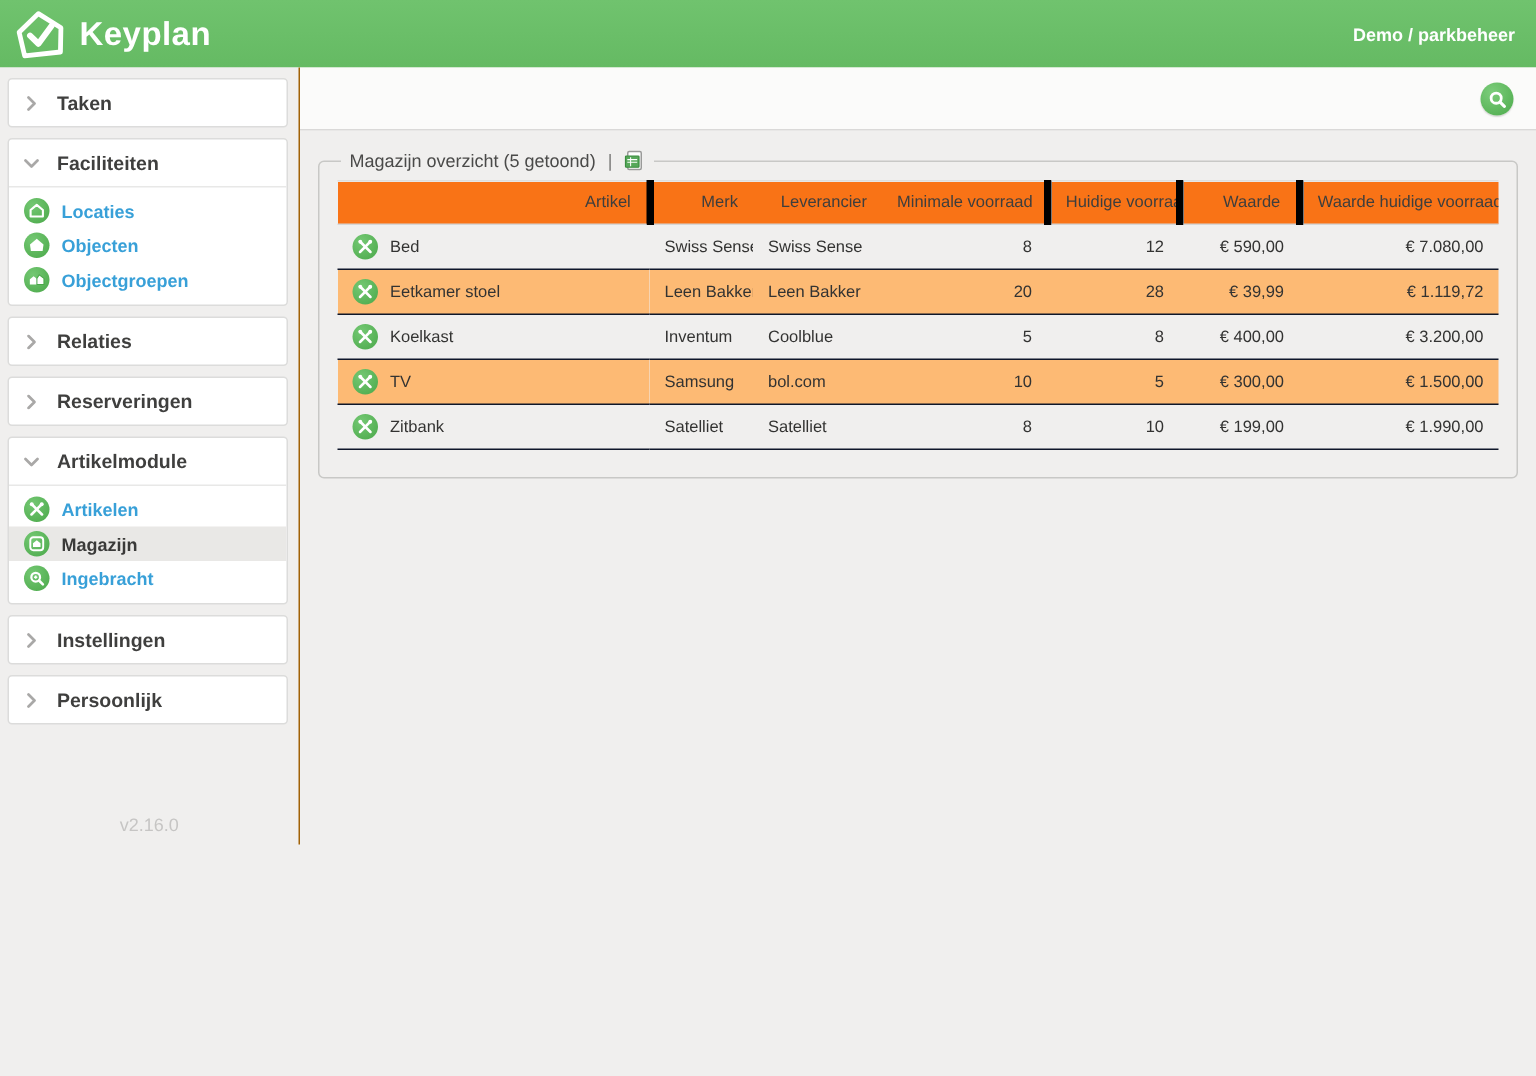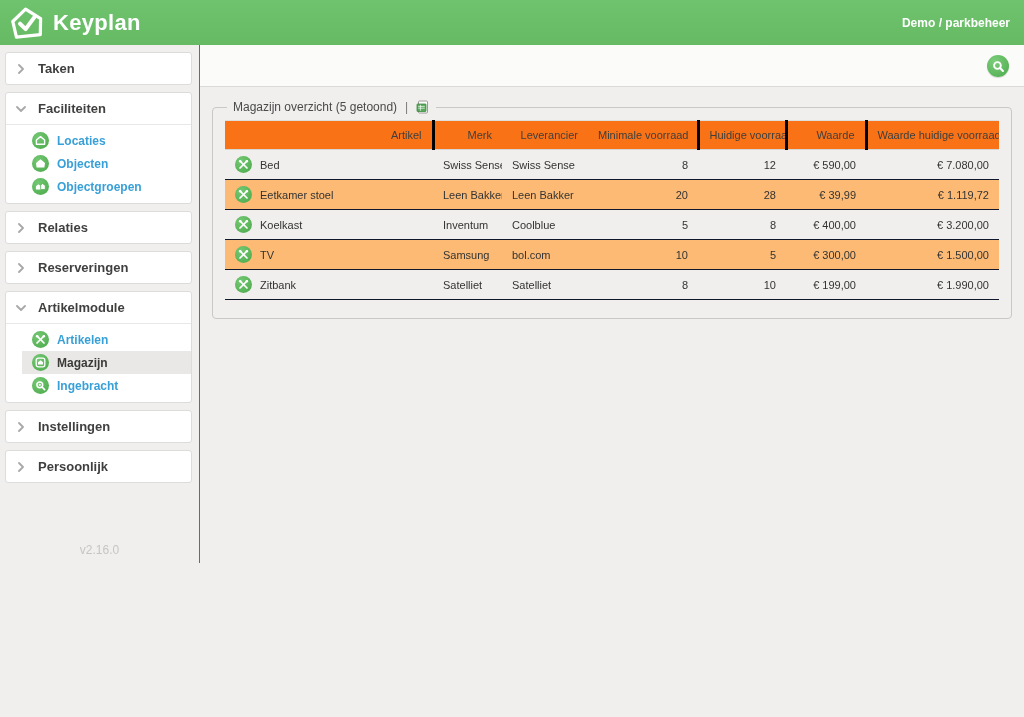--- a/index.html
+++ b/index.html
@@ -16,21 +16,21 @@
 
   
   .body-row { flex:1; display:flex; min-height:0; }
 
   
   .sidebar { width:200px; flex:0 0 200px; background:#f0efee; border-right:1px solid #a16207; position:relative; padding:7px 7px 0 5px; }
   .card { background:#ffffff; border:1px solid #dcdcdb; border-radius:3px; margin-bottom:7px; overflow:hidden; }
   .card-head { display:flex; align-items:center; gap:12px; padding:8px 10px; cursor:pointer; }
   .card-head .chev { width:10px; height:10px; flex:0 0 10px; display:block; }
   .card-head .sec-label { font-size:13px; font-weight:bold; color:#3f3f3e; }
-  .card-items { border-top:1px solid #e8e8e7; padding:4px 0 5px 16px; }
+  .card-items { border-top:1px solid #e8e8e7; padding:4px 0 5px 0; }
   .side-item { display:flex; align-items:center; gap:8px; padding:3px 10px; cursor:pointer; }
   .side-item .ico { width:17px; height:17px; flex:0 0 17px; border-radius:50%; background:radial-gradient(circle at 35% 30%, #74c873, #4aa849); display:flex; align-items:center; justify-content:center; }
   .side-item .lbl { font-size:12px; font-weight:bold; color:#38a0d8; }
   .side-item.selected { background:#e9e8e6; }
   .side-item.selected .lbl { color:#3a3a39; }
   .version { position:absolute; bottom:6px; left:0; width:100%; text-align:center; font-size:12px; color:#c6c5c4; }
 
   
   .content { flex:1; display:flex; flex-direction:column; min-width:0; }
   .toolbar { height:42px; flex:0 0 42px; background:#fbfbfa; border-bottom:1px solid #dad9d8; display:flex; align-items:center; justify-content:flex-end; padding:0 15px; }
@@ -41,21 +41,21 @@
   legend.panel-legend { font-size:12px; color:#4a4a49; padding:0 6px; margin-left:2px; display:flex; align-items:center; gap:8px; }
   .legend-sep { color:#7a7a79; }
   .excel-ico { width:14px; height:14px; display:block; }
 
   .search-row { display:flex; align-items:center; gap:8px; margin:6px 0 10px 2px; }
   .search-input { width:188px; height:26px; border:1px solid #c9c9c8; border-radius:2px; padding:0 8px; font-size:12px; color:#555; font-family:"Liberation Sans", sans-serif; background:#fff; }
   .search-input::placeholder { color:#9b9b9a; }
 
   table.grid { width:100%; border-collapse:collapse; font-size:11px; color:#333332; table-layout:fixed; }
   table.grid th { background:#f97316; font-weight:normal; text-align:right; color:#3e3e3d; padding:8px 10px; border-top:1px solid #dededd; border-bottom:1px solid #d6d6d5; white-space:nowrap; overflow:hidden; }
-  table.grid th.sep { border-left:3px solid #000000; }
+  table.grid th.sep { border-left:5px solid #000000; }
   table.grid td { padding:6px 10px; border-bottom:1px solid #0f172a; white-space:nowrap; overflow:hidden; }
   table.grid tr.alt td { background:#fdba74; }
   .num { text-align:right; }
   .cell-art { display:flex; align-items:center; gap:8px; }
   .cell-art .ico { width:17px; height:17px; flex:0 0 17px; border-radius:50%; background:radial-gradient(circle at 35% 30%, #74c873, #4aa849); display:flex; align-items:center; justify-content:center; }
 
   .col-artikel { width:auto; }
   .col-merk { width:69px; }
   .col-lever { width:86px; }
   .col-min { width:110px; }

